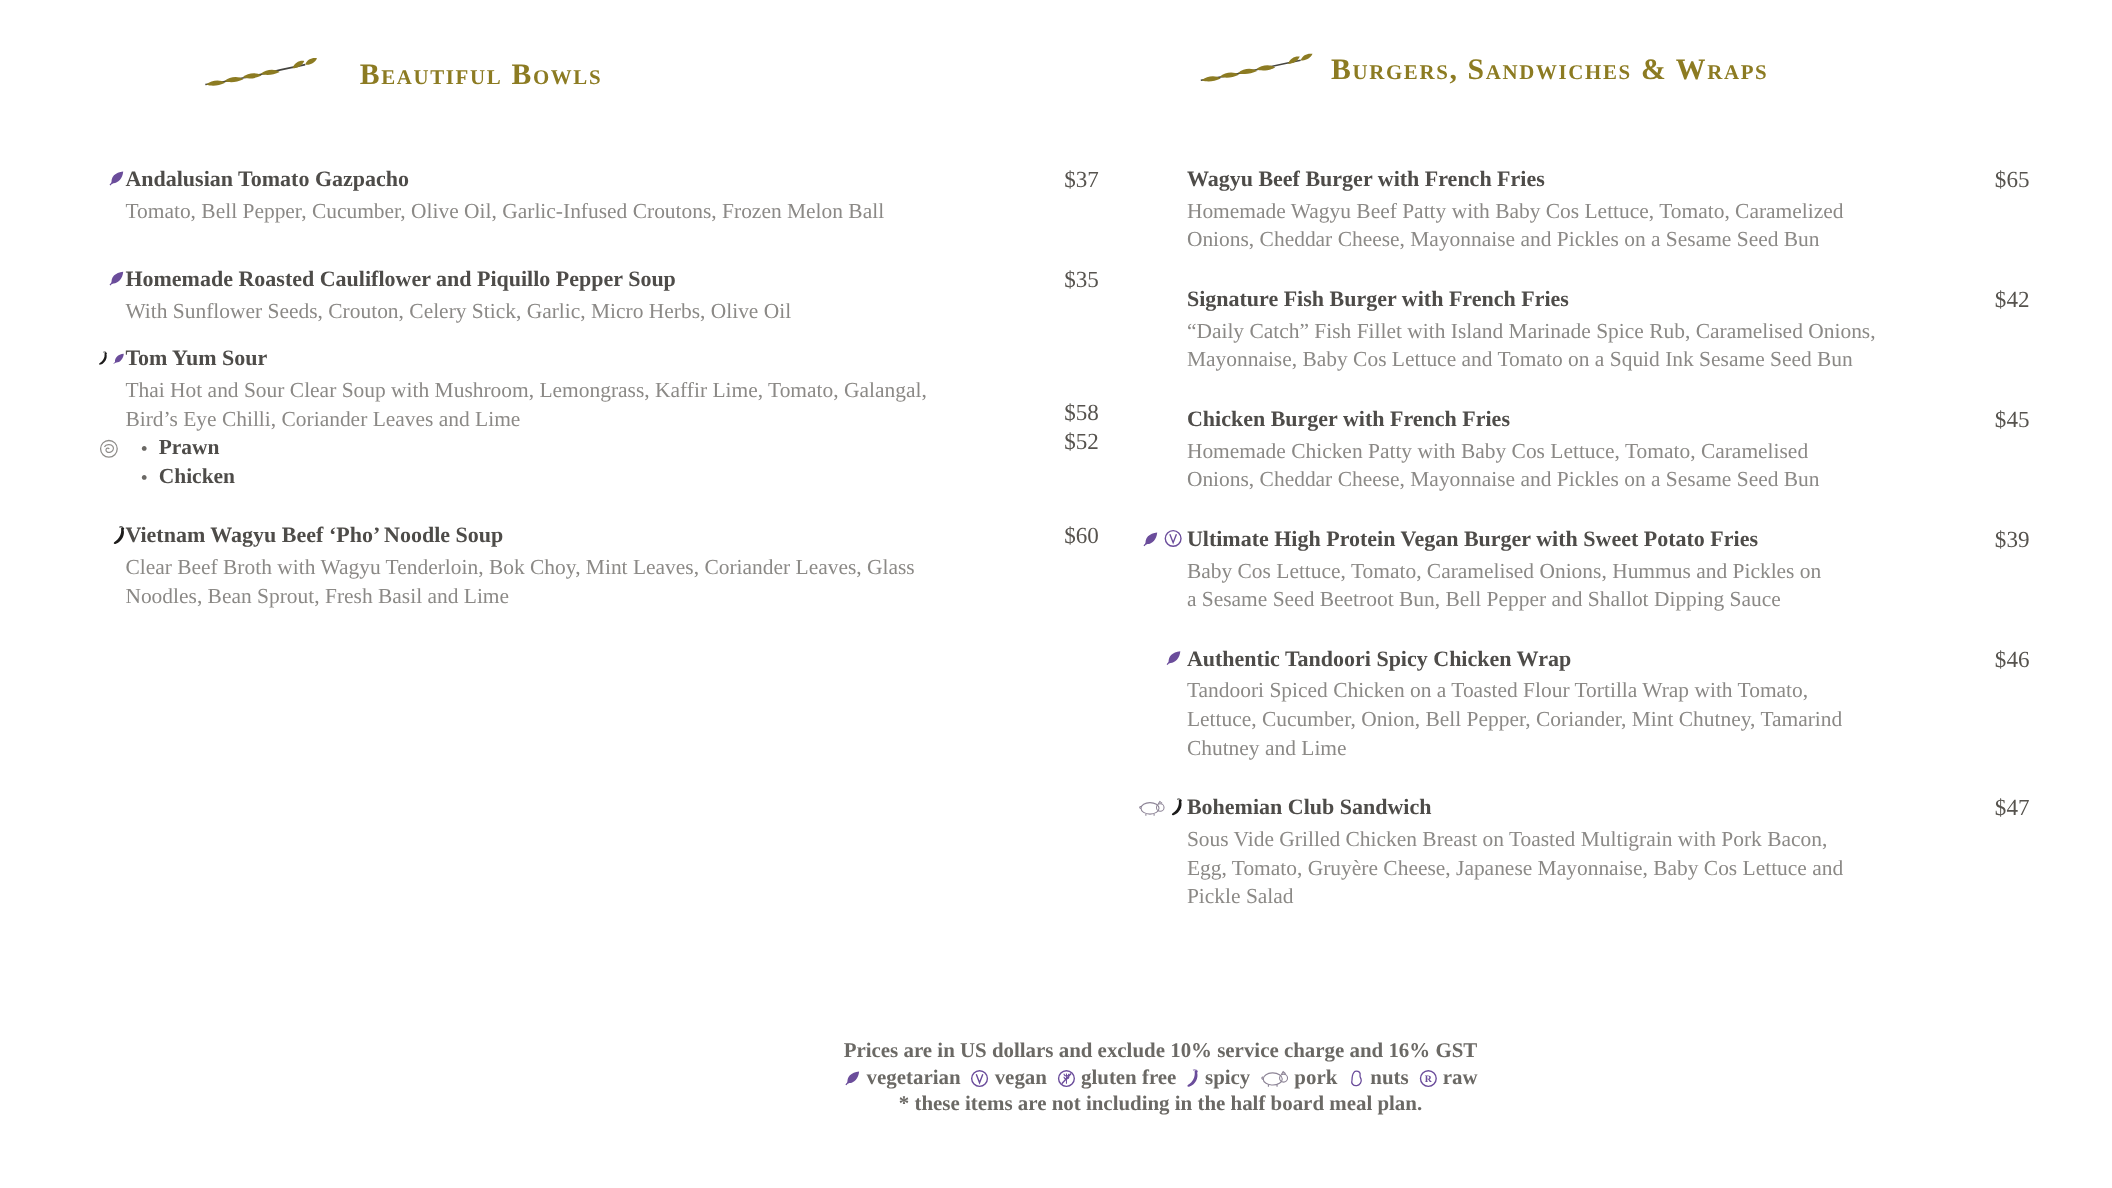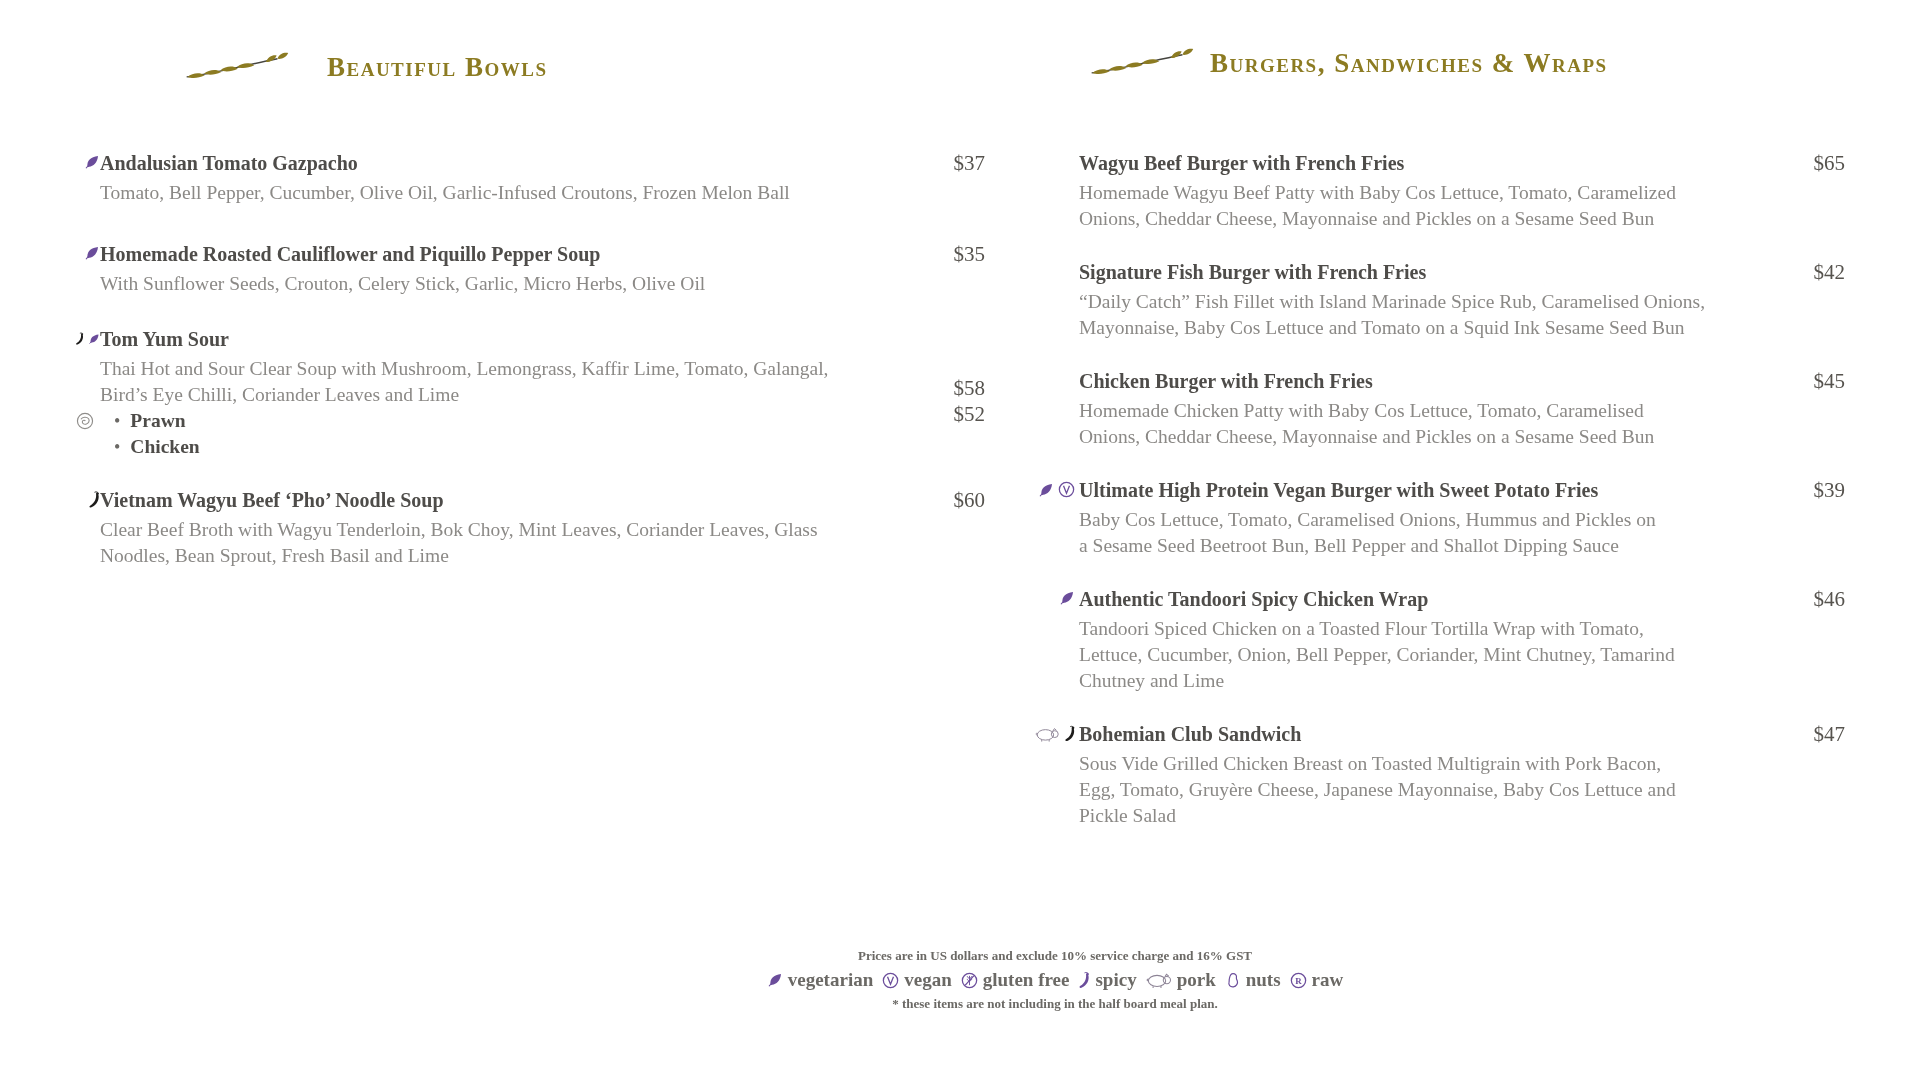--- a/index.html
+++ b/index.html
@@ -7,28 +7,28 @@
        font-family:"Liberation Serif", serif;}
 
   
   .section-header{position:absolute;display:flex;align-items:center;gap:16px;}
   .header-title{font-variant:small-caps;font-size:27px;letter-spacing:1.5px;
                 color:#8c7b22;font-weight:600;white-space:nowrap;}
   .branch{flex:0 0 auto;}
 
   
   .col{position:absolute;}
-  #col-left{left:75px;top:150px;width:910px;}
+  #col-left{left:89px;top:150px;width:910px;}
   #col-right{left:1035px;top:150px;width:810px;}
 
   .item{position:relative;display:flex;margin-bottom:27px;}
   #col-left .item{padding-left:25px;}
   #col-right .item{padding-left:44px;}
   #col-left .item.gap-lg{margin-bottom:35px;}
-  #col-left .item.gap-md{margin-bottom:29px;}
+  #col-left .item.gap-md{margin-bottom:16px;}
 
   .icons{position:absolute;left:0;top:4px;display:flex;justify-content:flex-end;
          align-items:center;gap:4px;}
   #col-left .icons{width:25px;}
   #col-right .icons{width:40px;padding-right:4px;}
 
   .body{flex:1;min-width:0;}
   .title{font-size:20px;font-weight:bold;color:#4e4c49;line-height:26px;margin-bottom:4px;}
   .desc{font-size:19.5px;color:#8b8986;line-height:26px;white-space:pre-line;}
 
@@ -40,21 +40,21 @@
   .variants{margin-top:0;}
   .variant-row{position:relative;display:flex;align-items:center;gap:10px;
                padding-left:14px;line-height:26px;}
   .variant-row .vicon{position:absolute;left:-24px;top:4px;}
   .bullet{color:#6b6965;font-size:18px;}
   .vlabel{font-size:19.5px;font-weight:bold;color:#4e4c49;}
 
   
   #footer{position:absolute;left:600px;top:944px;width:910px;text-align:center;
           color:#6b6965;}
-  .f-line{font-size:13px;font-weight:bold;line-height:24px;}
+  .f-line{font-size:19px;font-weight:bold;line-height:24px;}
   .legend{display:flex;justify-content:center;align-items:center;gap:9px;
           font-size:19px;font-weight:bold;line-height:24px;}
   .legend .entry{display:flex;align-items:center;gap:5px;}
 
   svg{display:block;}
 </style>
 </head>
 <body>
 
 <div class="section-header" style="left:185px;top:50px;gap:38px;">

